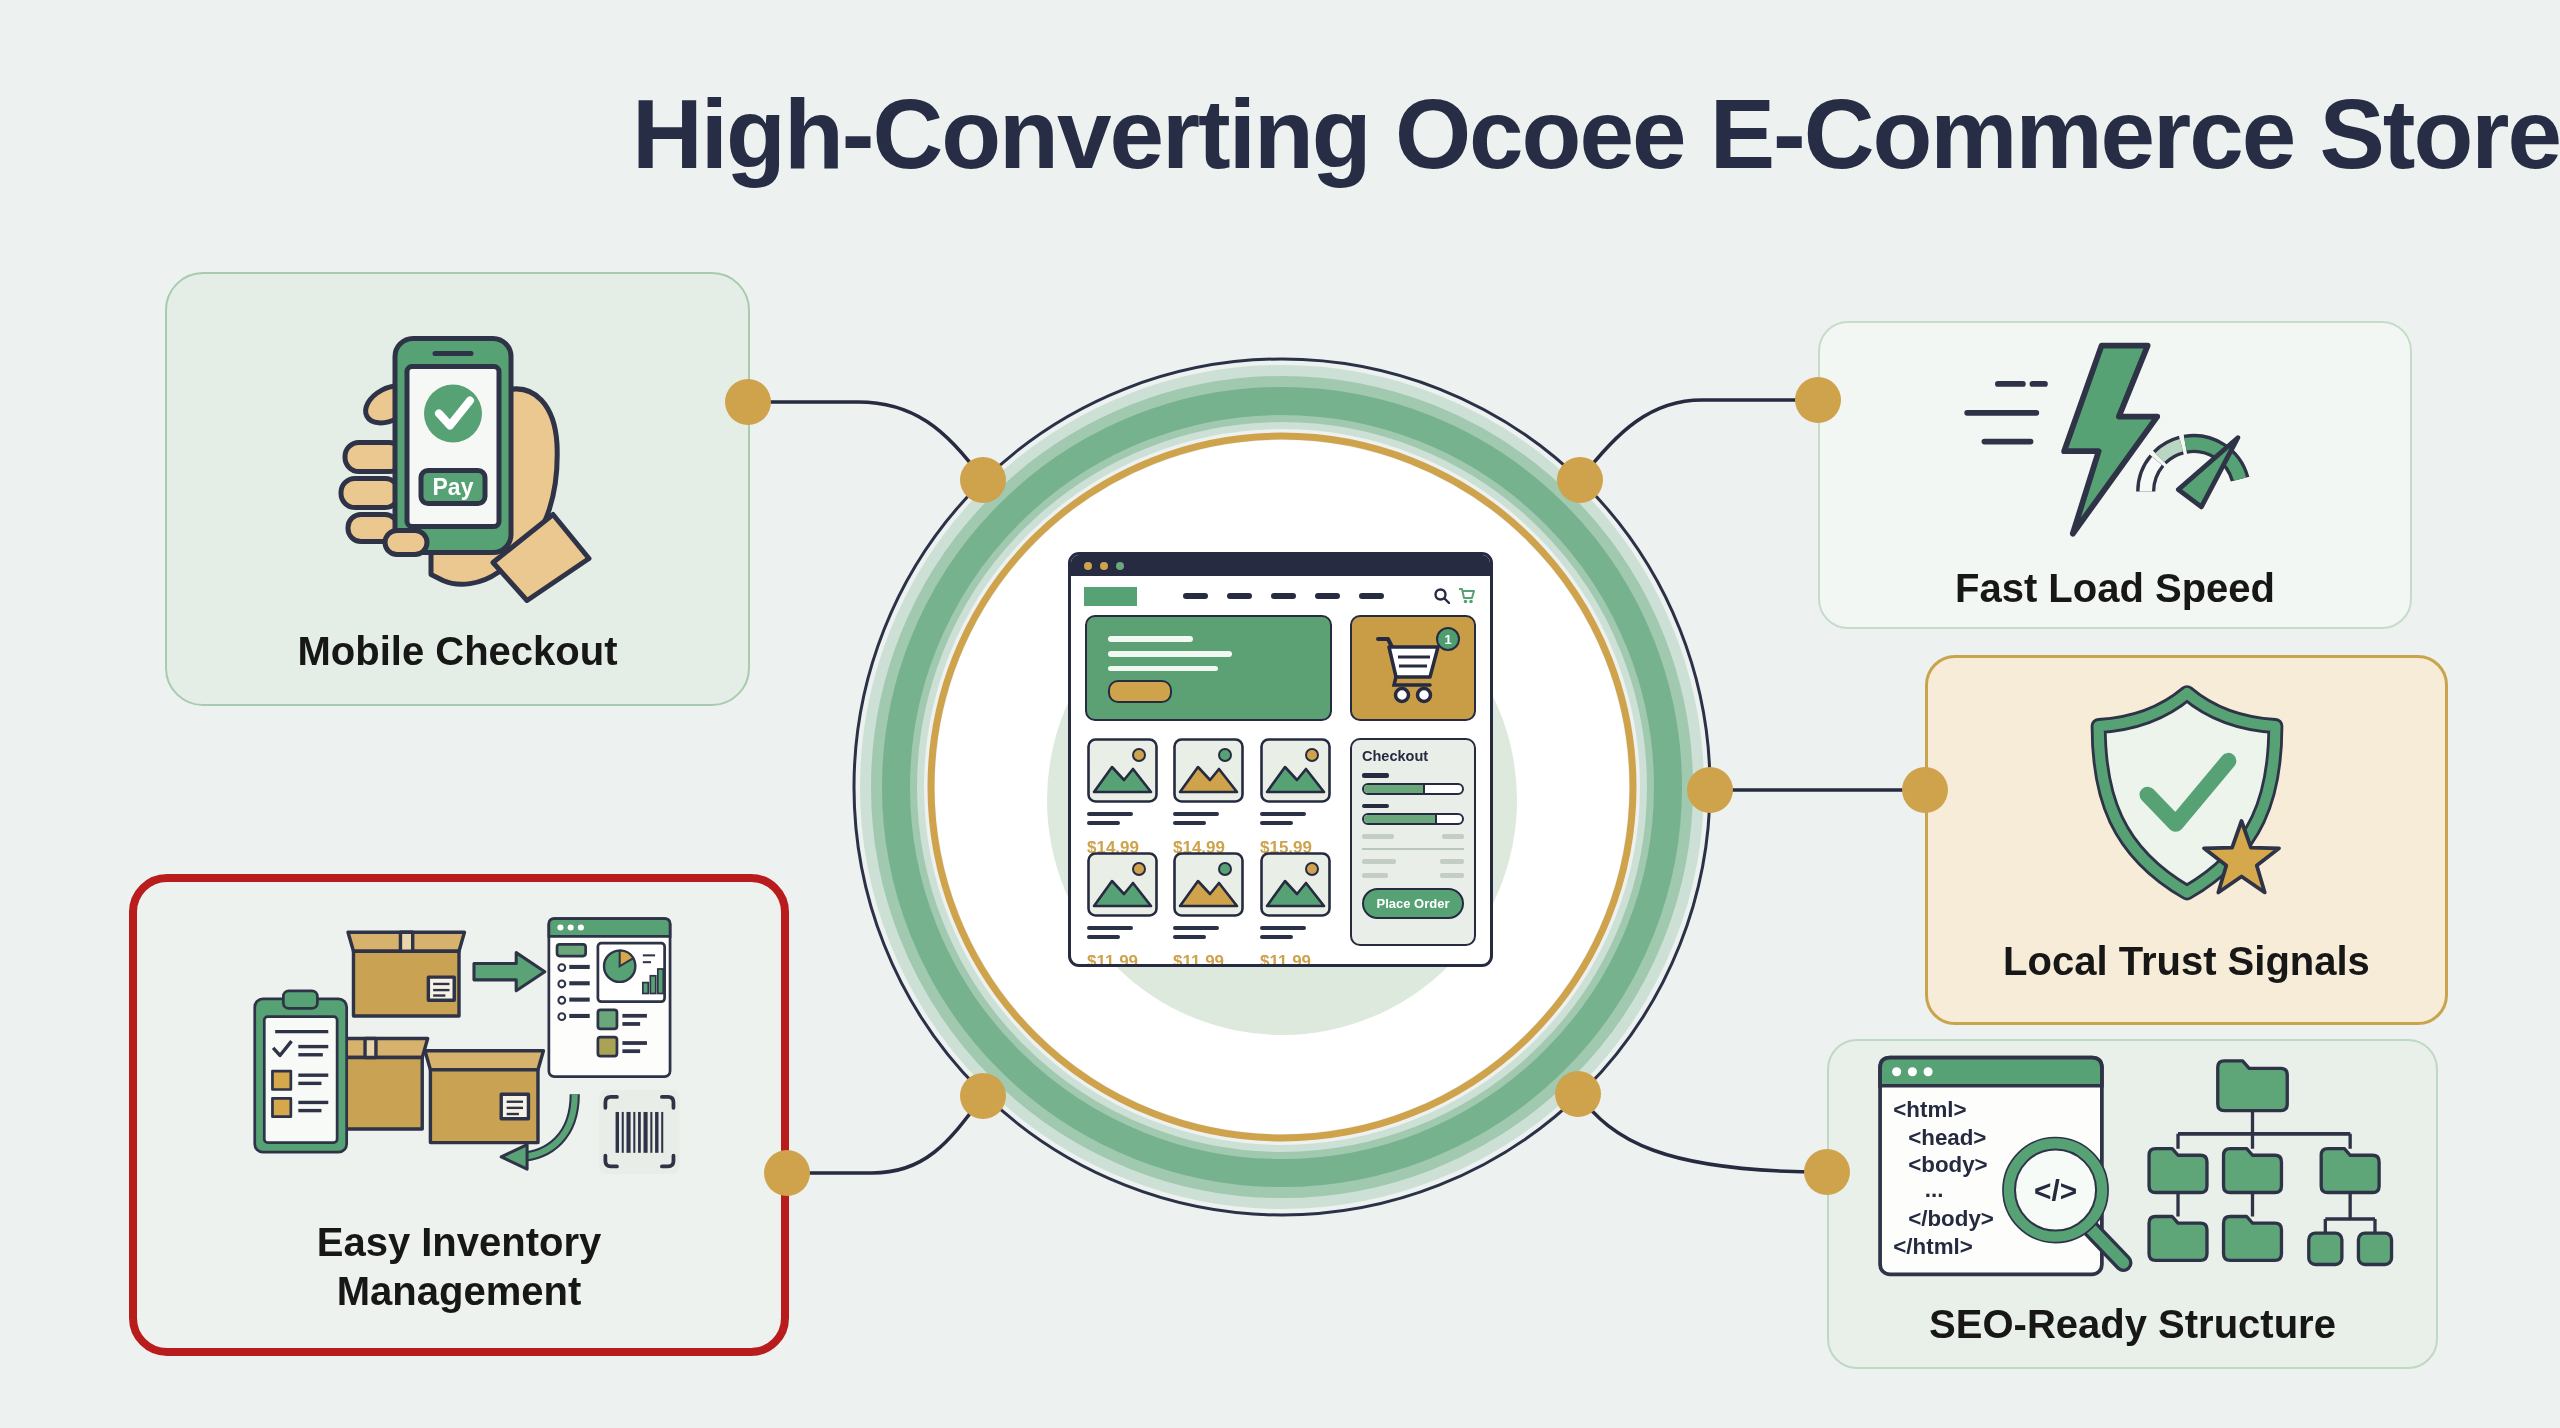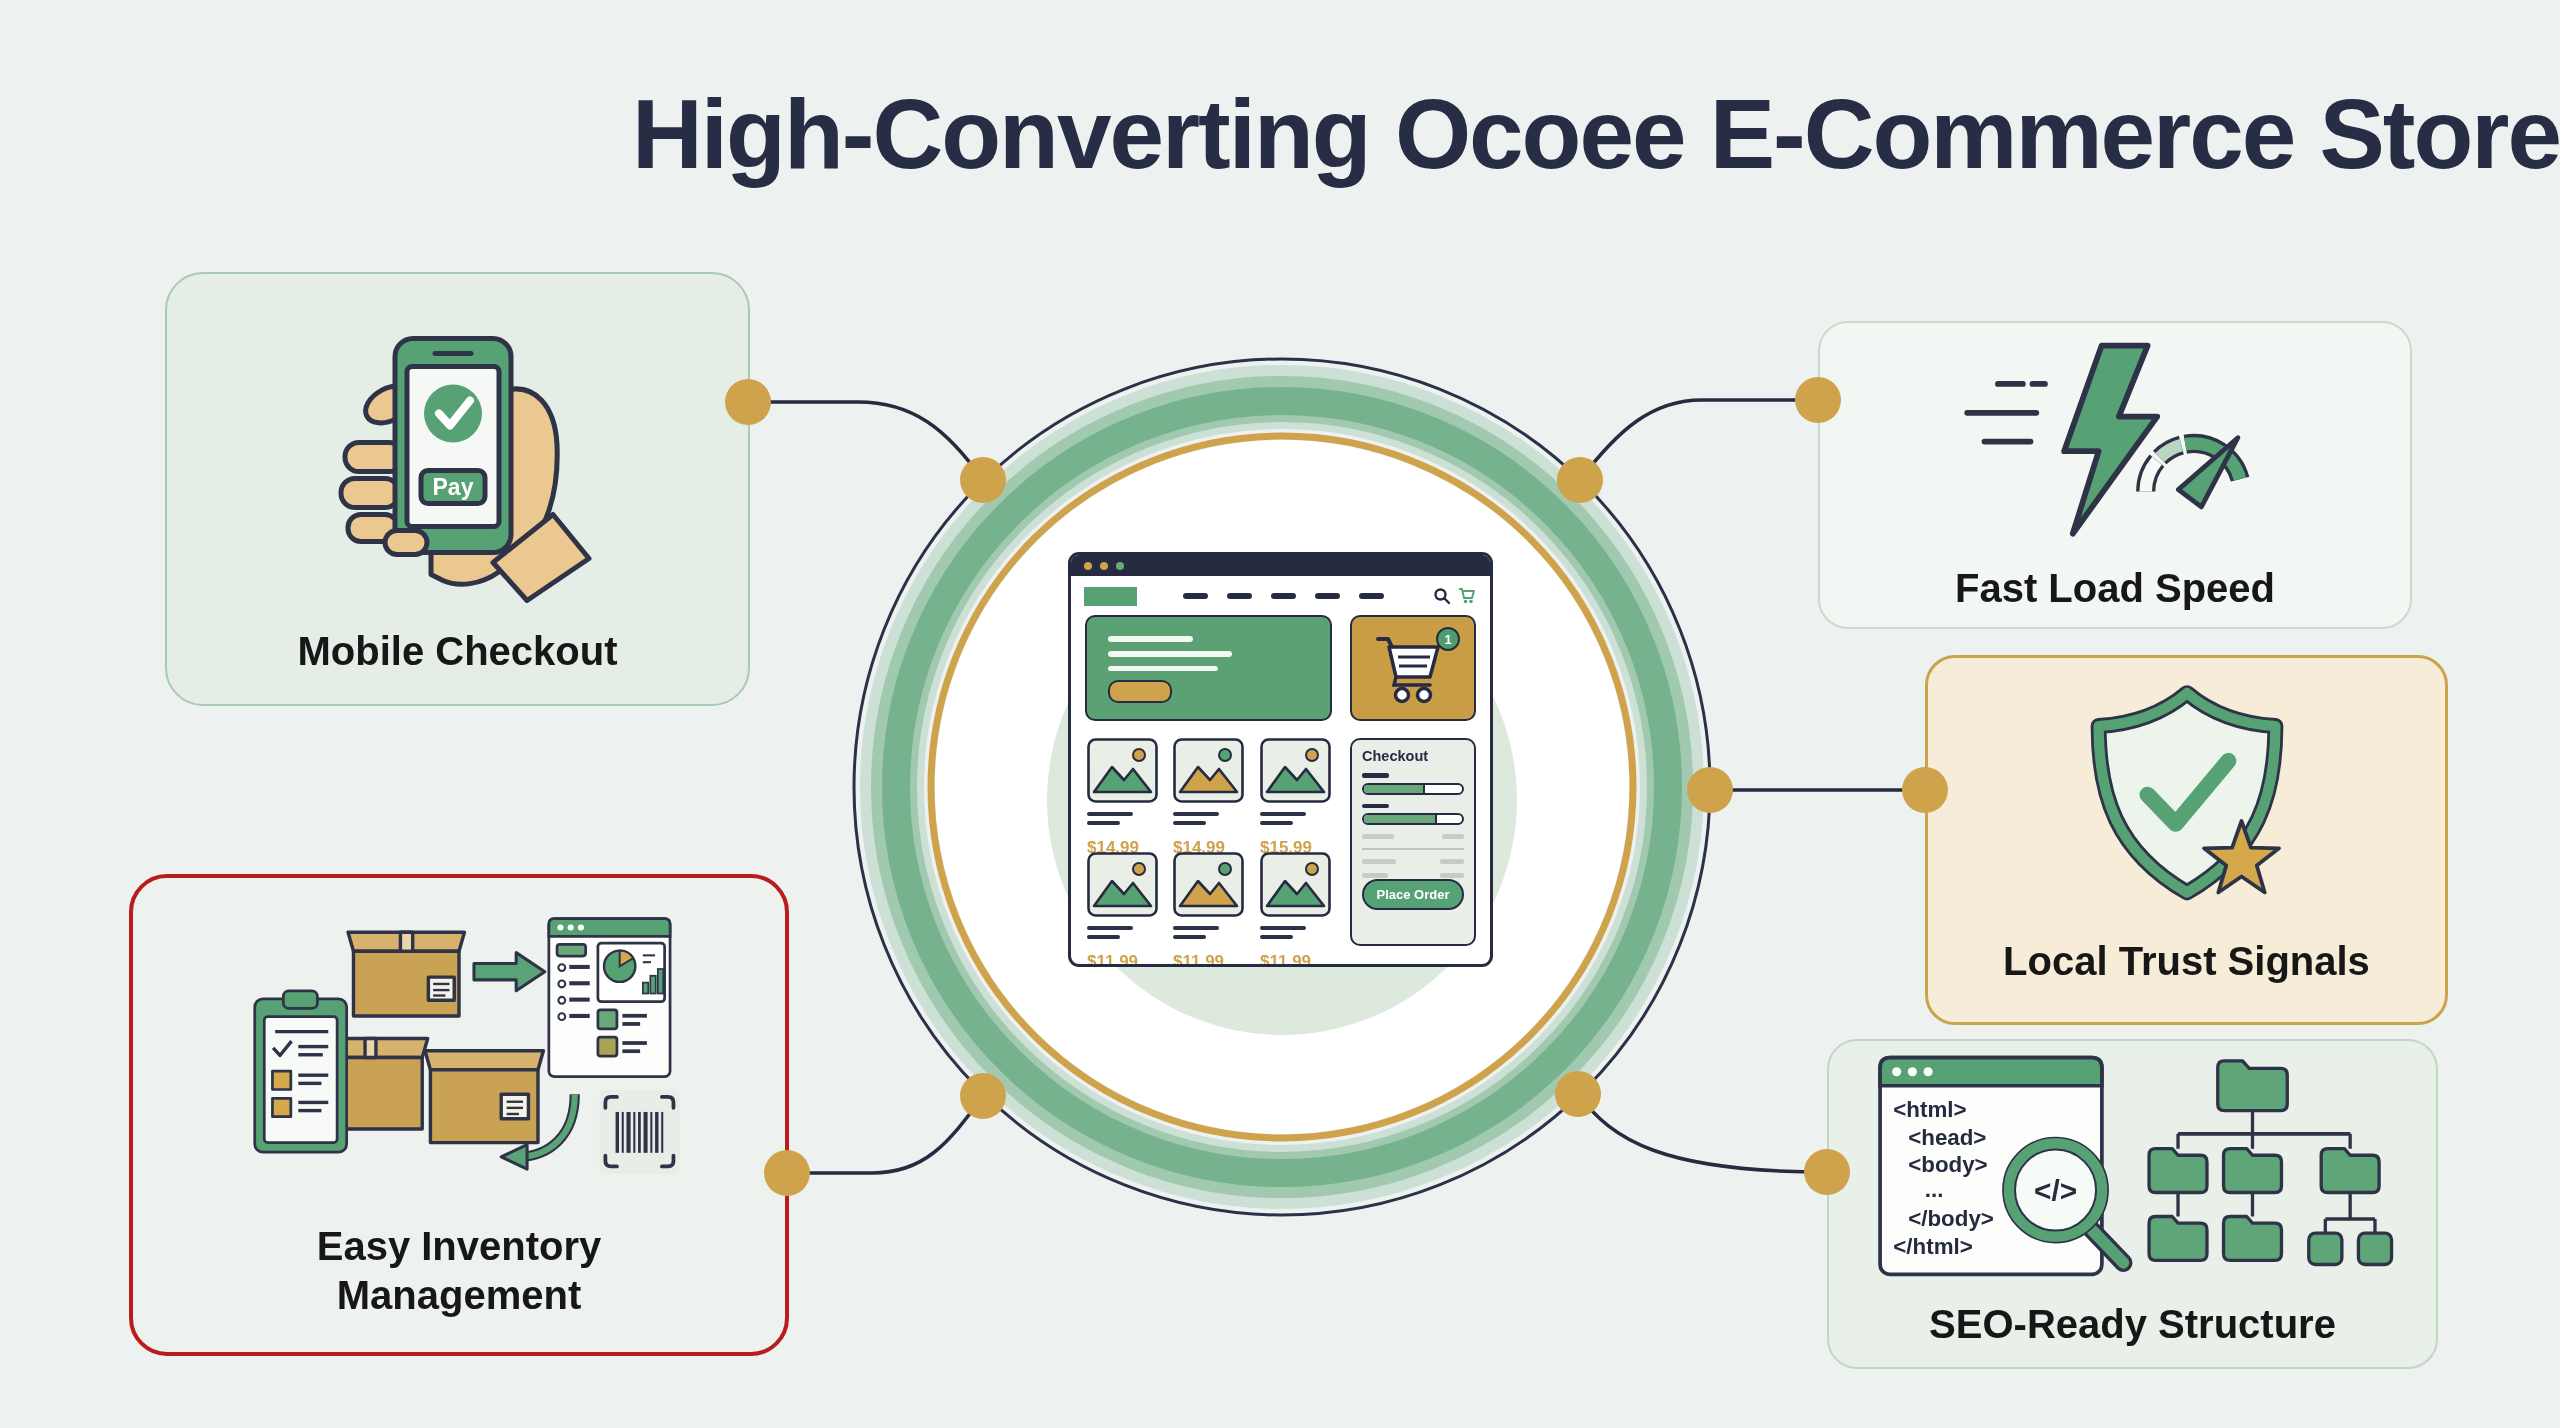--- a/index.html
+++ b/index.html
@@ -44,21 +44,21 @@
     padding-bottom:14px;
     margin-top:44px;
   }
   #card-trust{
     left:1925px;top:655px;width:523px;height:370px;
     background:#f6ecd7;border:3px solid #c9a44c;border-radius:30px;
     padding-bottom:36px;
   }
   #card-inventory{
     left:129px;top:874px;width:660px;height:482px;
-    background:#eef2ee;border:4px solid #b91c1c;border-radius:38px;
+    background:#eef2ee;border:8px solid #b91c1c;border-radius:38px;
     padding-bottom:32px;
   }
   #card-inventory .card-label{max-width:440px;}
   #card-seo{
     left:1827px;top:1039px;width:611px;height:330px;
     background:#e9efe9;border:2px solid #bfd8c3;border-radius:30px;
     padding-bottom:18px;
   }
 
   
@@ -113,21 +113,21 @@
     box-sizing:border-box;padding:8px 10px;
   }
   .co-title{font-size:14.5px;font-weight:bold;color:#262b42;}
   .co-dash{width:27px;height:4.5px;background:#262b42;border-radius:2px;margin-top:9px;}
   .co-bar{margin-top:5px;height:12px;border:2px solid #262b42;border-radius:7px;background:#fff;overflow:hidden;box-sizing:border-box;}
   .co-fill{height:100%;background:#6aa87c;border-right:2px solid #262b42;box-sizing:border-box;}
   .co-grey-row{display:flex;justify-content:space-between;margin-top:9px;}
   .co-grey{height:5px;background:#c3cdc3;border-radius:2px;}
   .co-sep{height:1.5px;background:#bcc7bc;margin-top:9px;}
   .place-order{
-    margin-top:1px;width:100%;height:31px;
+    margin-top:10px;width:100%;height:31px;
     background:#57a274;border:2.5px solid #262b42;border-radius:16px;
     color:#fff;font-weight:bold;font-size:13px;
     display:flex;align-items:center;justify-content:center;box-sizing:border-box;
   }
 </style>
 </head>
 <body>
 
 <div id="stage">
 

